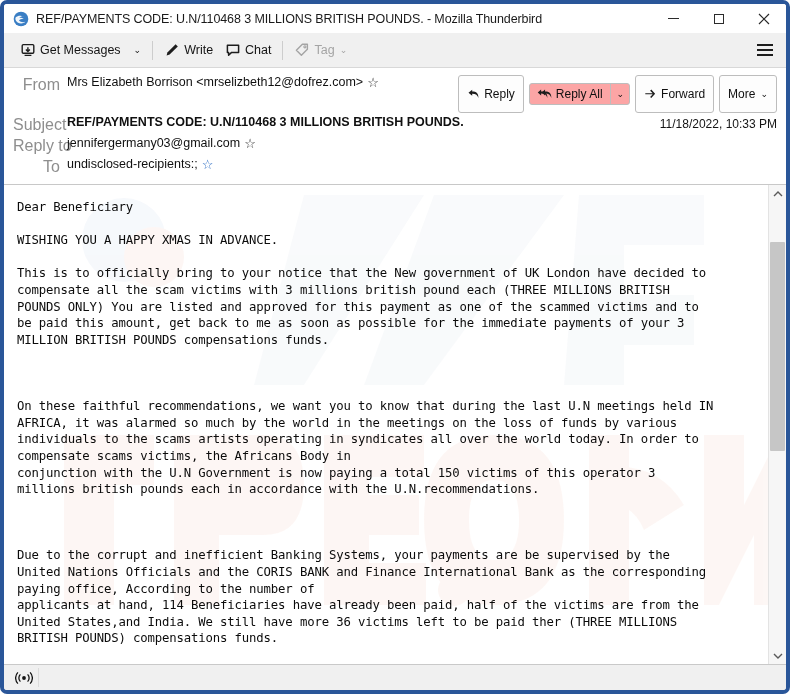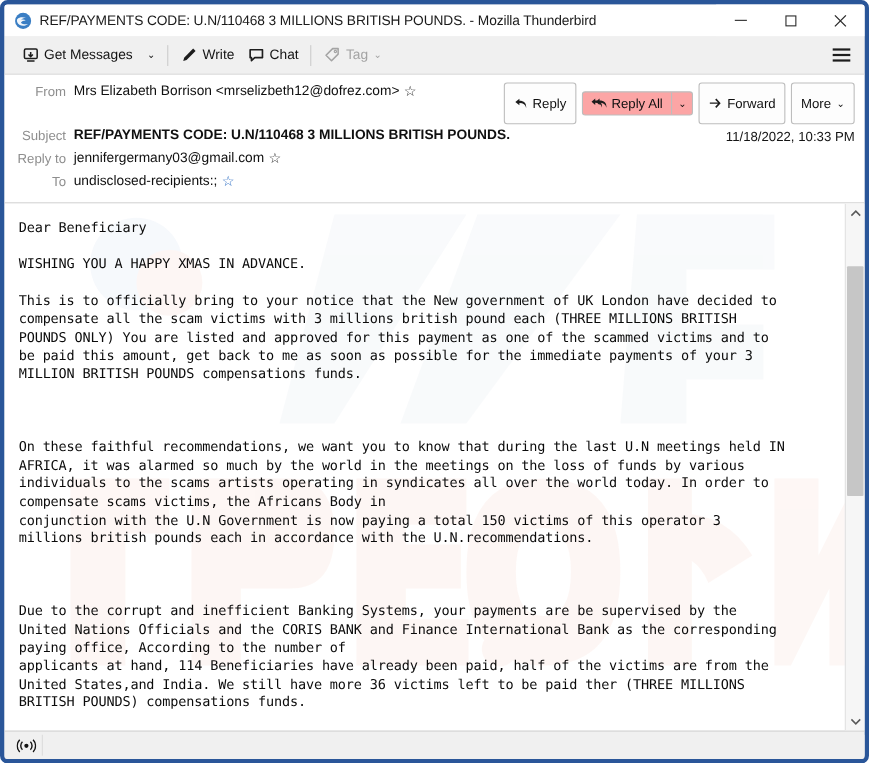--- a/index.html
+++ b/index.html
@@ -142,21 +142,21 @@
   .hrow {
     display: flex;
     align-items: flex-start;
     min-height: 19px;
     margin-bottom: 2px;
   }
   .hlabel {
     width: 54px;
     flex: 0 0 54px;
     text-align: right;
-    font-size: 12px;
+    font-size: 16px;
     color: #8e8e8e;
     padding-top: 1px;
     padding-right: 7px;
     box-sizing: border-box;
     white-space: nowrap;
   }
   .hval {
     font-size: 12.5px;
     color: #101010;
     flex: 1 1 auto;

